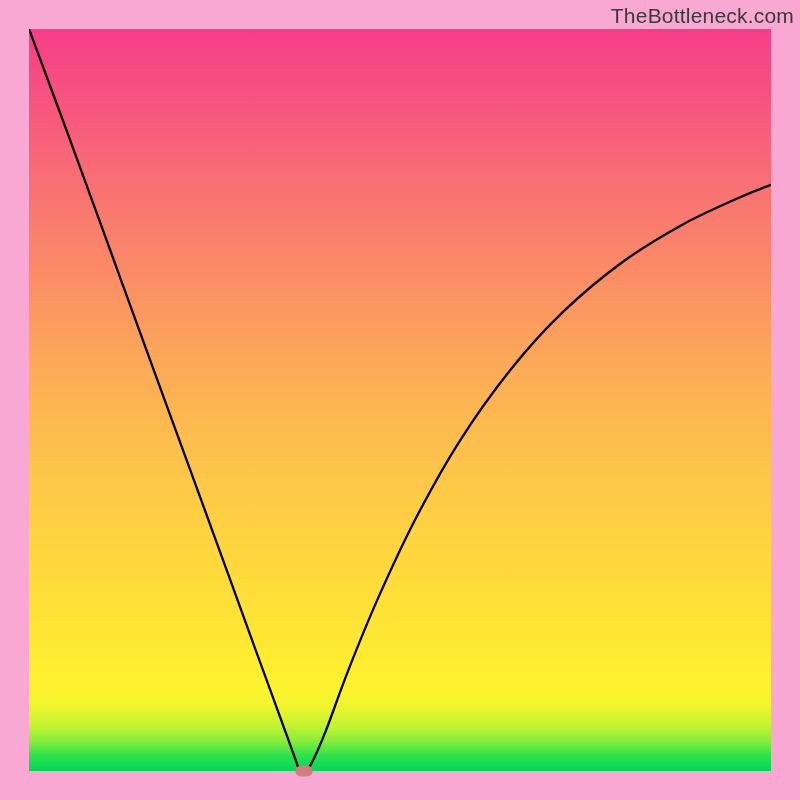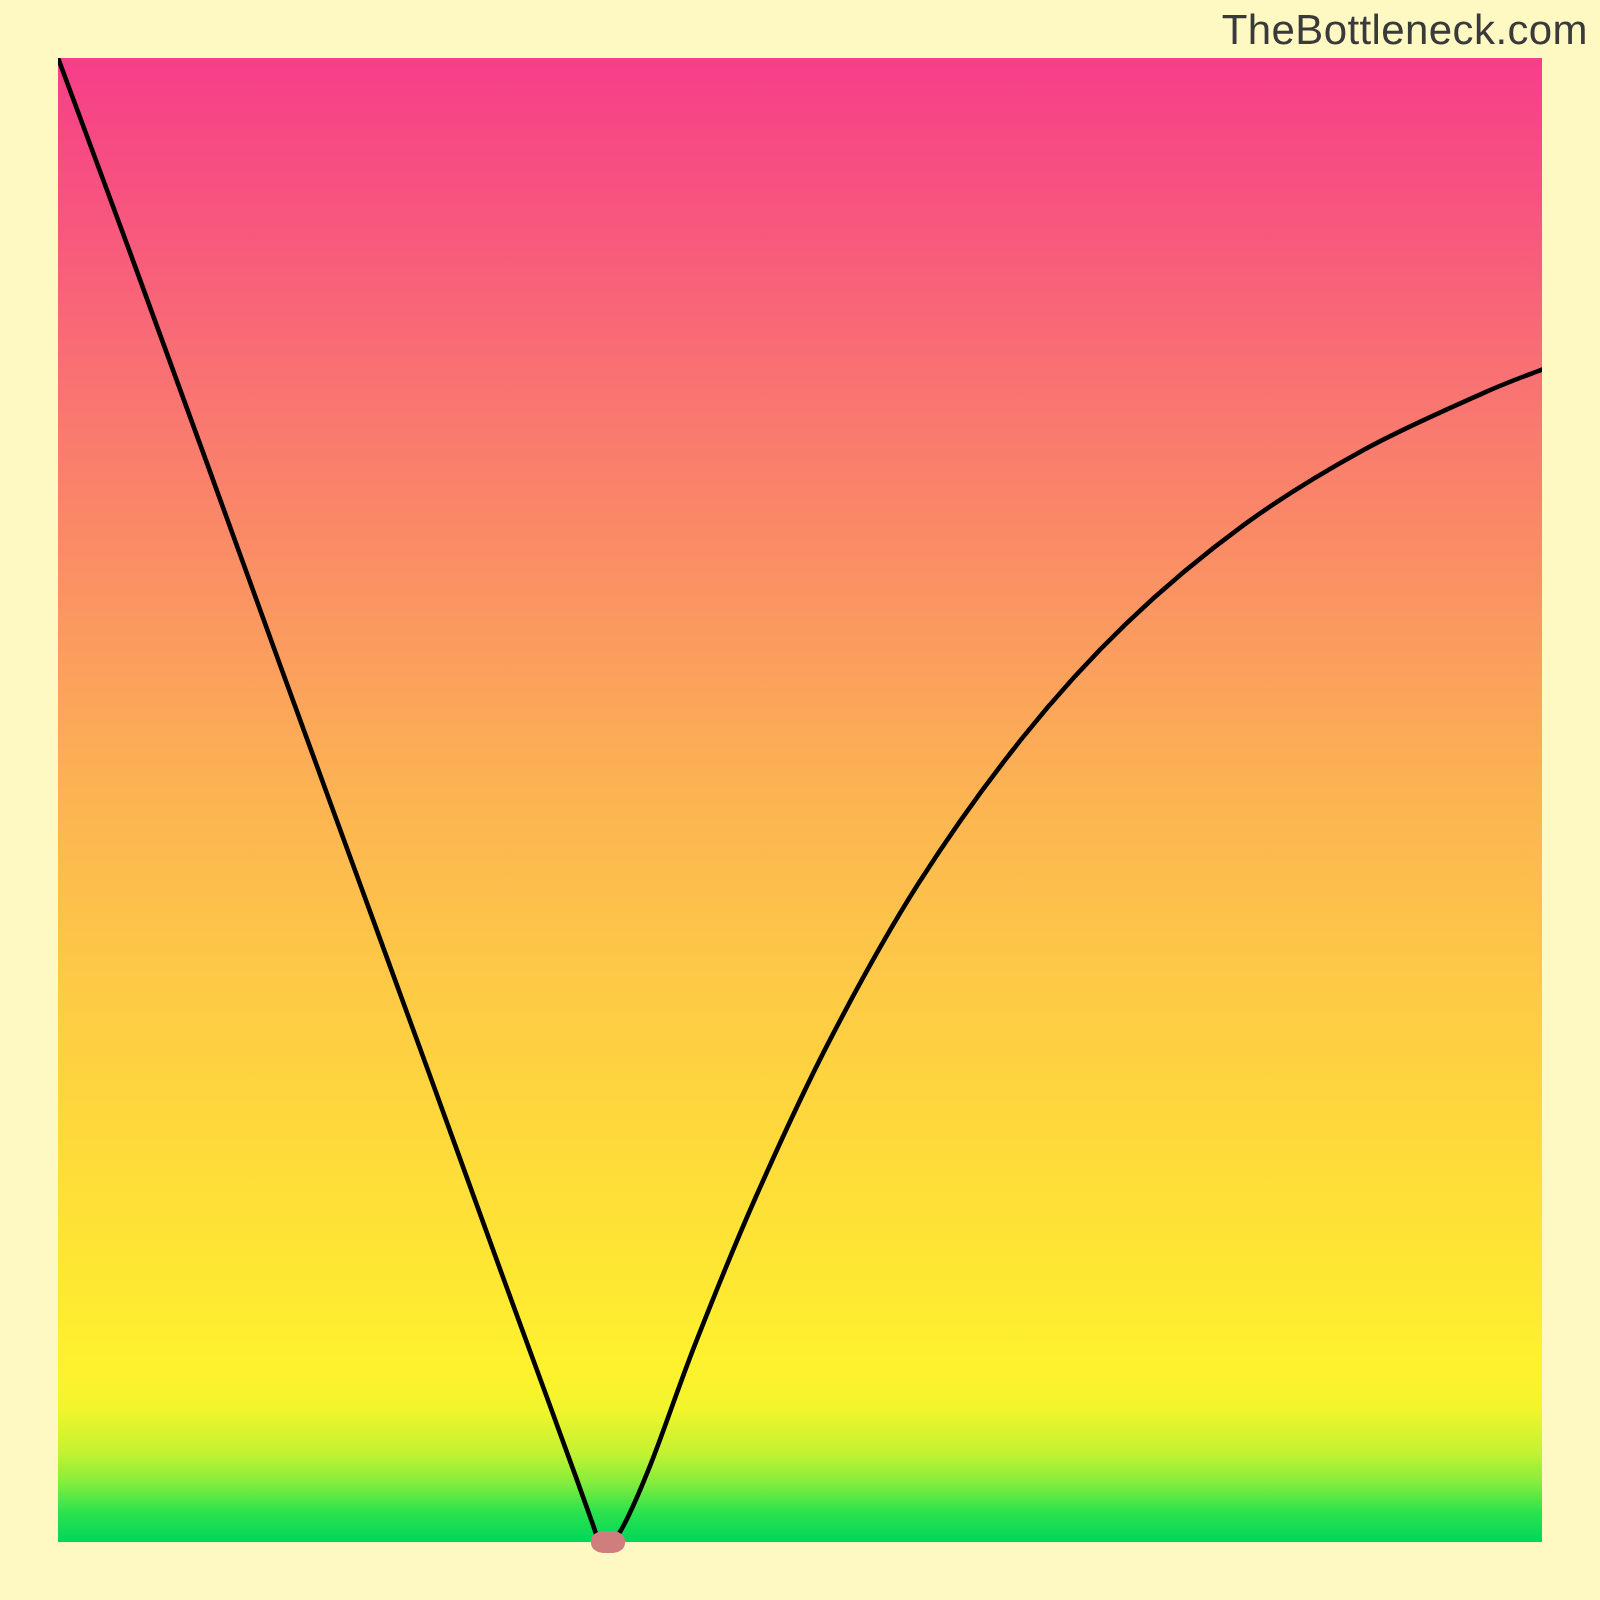--- a/index.html
+++ b/index.html
@@ -8,21 +8,21 @@
     width: 800px;
     height: 800px;
     overflow: hidden;
     background: #000;
     font-family: Arial, Helvetica, sans-serif;
   }
   .frame {
     position: relative;
     width: 800px;
     height: 800px;
-    background: #fef9c3;
+    background: #f9a8d4;
   }
   .plot {
     position: absolute;
     left: 29px;
     top: 29px;
     width: 742px;
     height: 742px;
     
     background: linear-gradient(
       to top,

